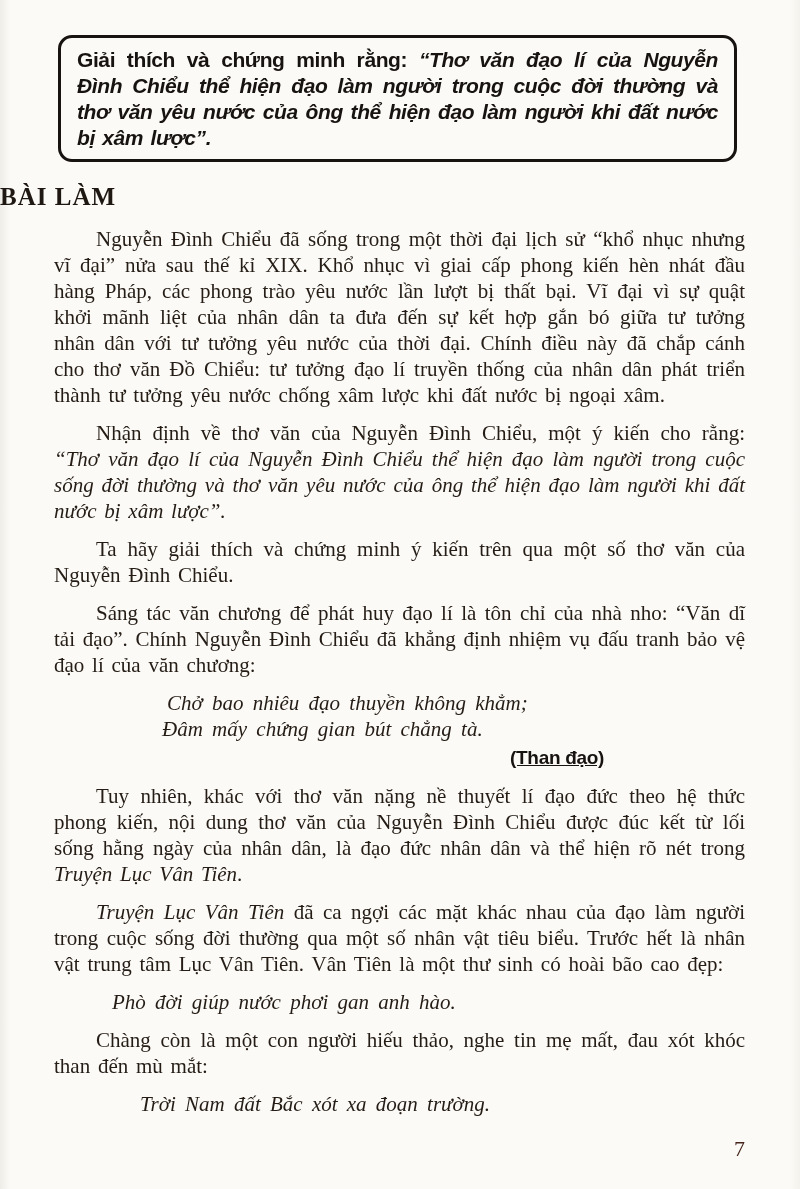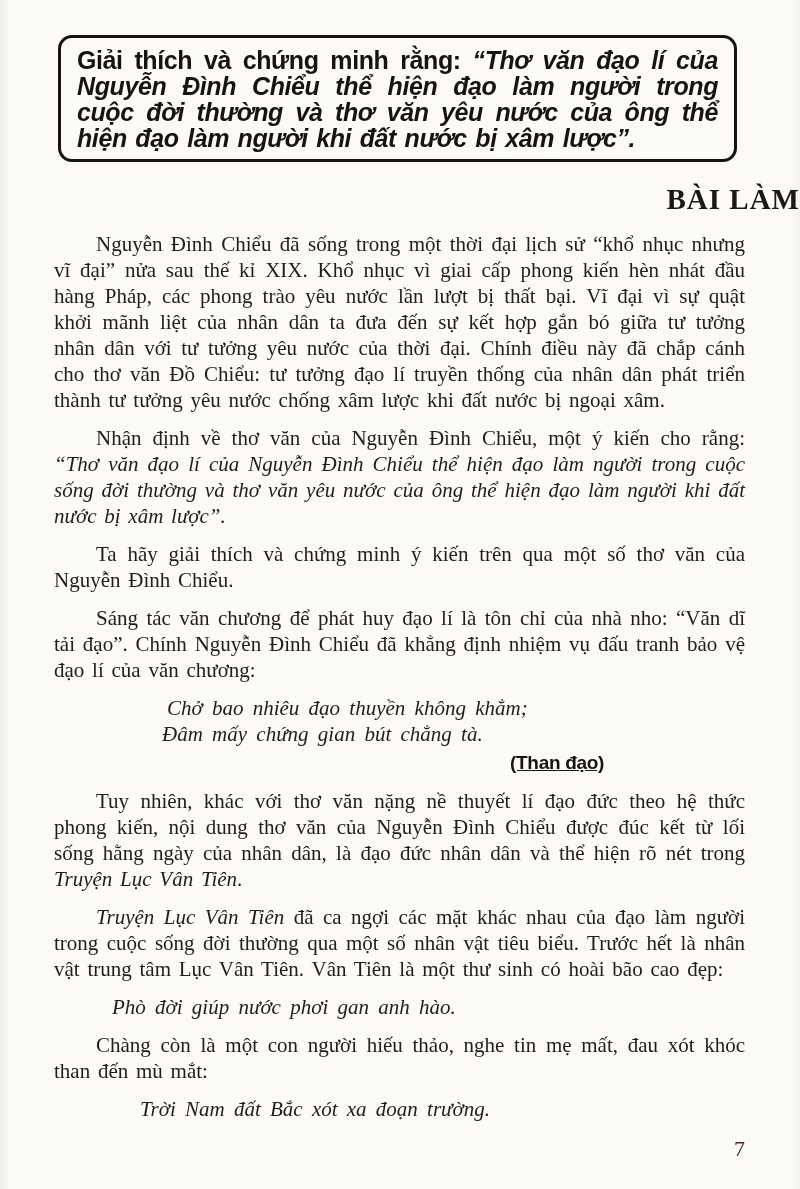--- a/index.html
+++ b/index.html
@@ -18,32 +18,32 @@
   .prompt-box {
     box-sizing:border-box;
     margin:35px 63px 0 58px;
     width:679px;
     min-height:97px;
     border:3px solid #171310;
     border-radius:14px;
     padding:9px 16px 8px 16px;
     font-family:"Liberation Sans", sans-serif;
     font-weight:700;
-    font-size:25px;
+    font-size:21px;
     line-height:26px;
     letter-spacing:-0.4px;
     word-spacing:2px;
     text-align:justify;
     color:#171310;
   }
   .prompt-box .quote { font-style:italic; }
   .heading {
     margin:21px 0 15px 0;
-    text-align:right;
-    font-size:29px;
+    text-align:left;
+    font-size:25px;
     font-weight:700;
     letter-spacing:1px;
     color:#1f1812;
   }
   .bodytext {
     margin:0 43px 0 42px;
     font-size:21px;
     line-height:26px;
     text-align:justify;
     word-spacing:2.5px;

